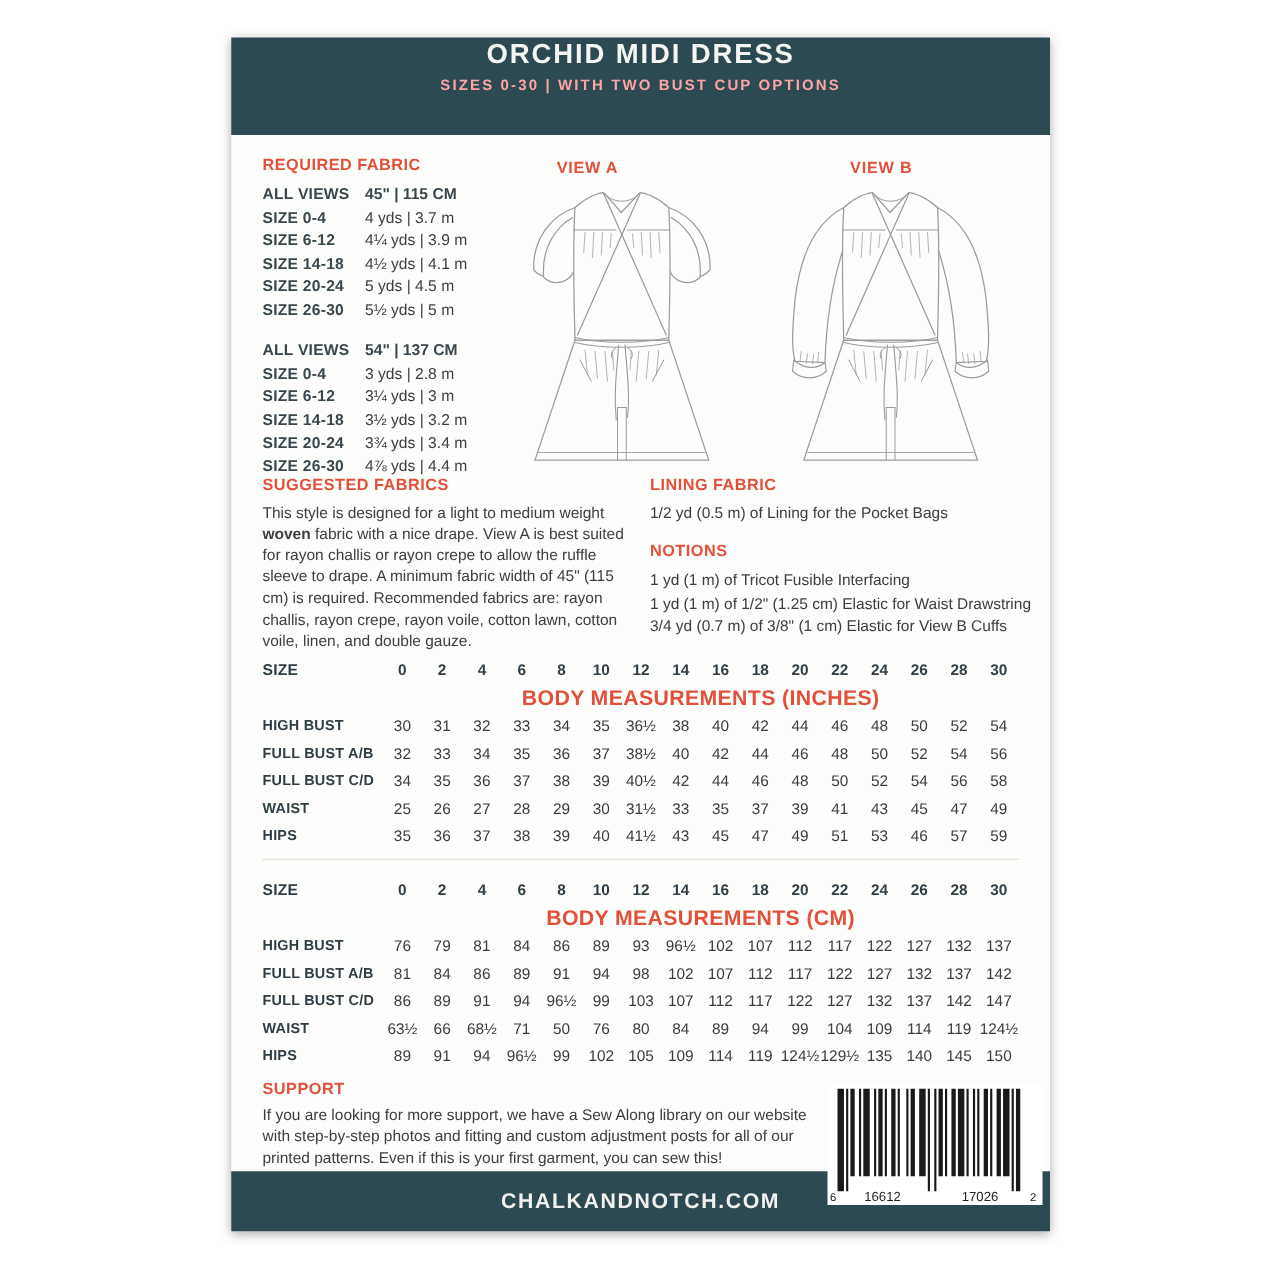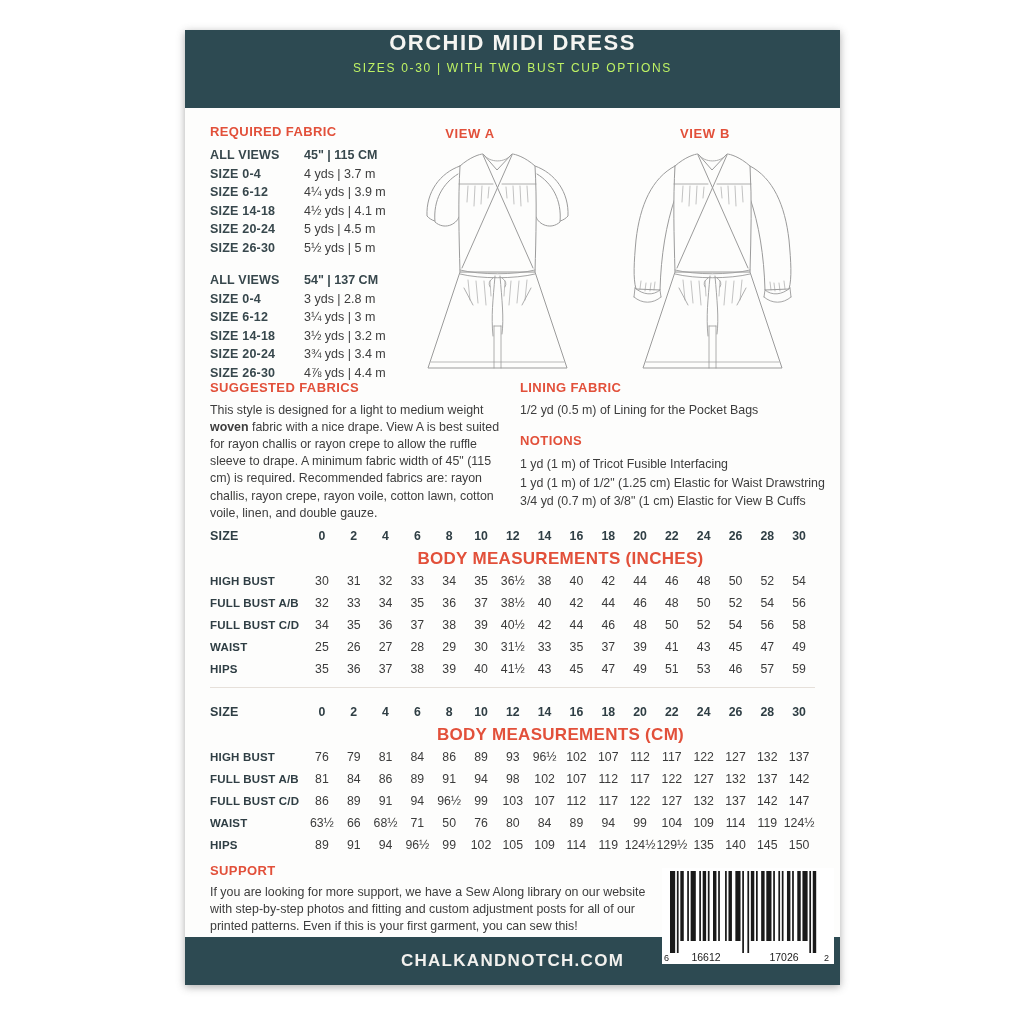--- a/index.html
+++ b/index.html
@@ -3,25 +3,25 @@
 <meta charset="utf-8">
 <style>
   html,body{margin:0;padding:0;}
   body{width:1024px;height:1024px;background:#ffffff;position:relative;
        font-family:"Liberation Sans",sans-serif;-webkit-font-smoothing:antialiased;}
   .card{position:absolute;left:185px;top:30px;width:655px;height:955px;background:#fdfdfc;
         box-shadow:0 2px 8px rgba(70,70,70,.45);}
   .band{position:absolute;left:0;right:0;background:#2d4a52;}
   .band.head{top:0;height:78px;text-align:center;}
   .title{font-size:22px;font-weight:bold;color:#f5f5f2;letter-spacing:1.5px;}
-  .subtitle{margin-top:5px;font-size:12px;color:#bef264;letter-spacing:1.7px;}
+  .subtitle{margin-top:5px;font-size:12px;color:#fca5a5;letter-spacing:1.7px;font-weight:bold;}
   h3.acc{color:#e2503a;font-size:13px;letter-spacing:.4px;margin:0 0 7px 0;font-weight:bold;}
   .required{position:absolute;left:25px;top:94px;width:215px;}
   .fblock{margin-bottom:14px;}
-  .frow{display:flex;font-size:12.5px;line-height:18.5px;color:#3d3d3d;gap:12px;}
+  .frow{display:flex;font-size:12.5px;line-height:18.5px;color:#3d3d3d;}
   .frow .flabel{width:82px;font-weight:bold;color:#37474c;flex:none;letter-spacing:.2px;}
   .frow.fhead .fval{font-weight:bold;color:#37474c;}
   .view-label{position:absolute;text-align:center;font-weight:bold;color:#e2503a;
               font-size:13px;letter-spacing:.6px;}
   .va{left:210px;top:96px;width:150px;}
   .vb{left:445px;top:96px;width:150px;}
   .illus{position:absolute;width:215px;height:240px;}
   .ia{left:205px;top:110px;}
   .ib{left:420px;top:110px;}
   .suggested{position:absolute;left:25px;top:350px;width:300px;}

